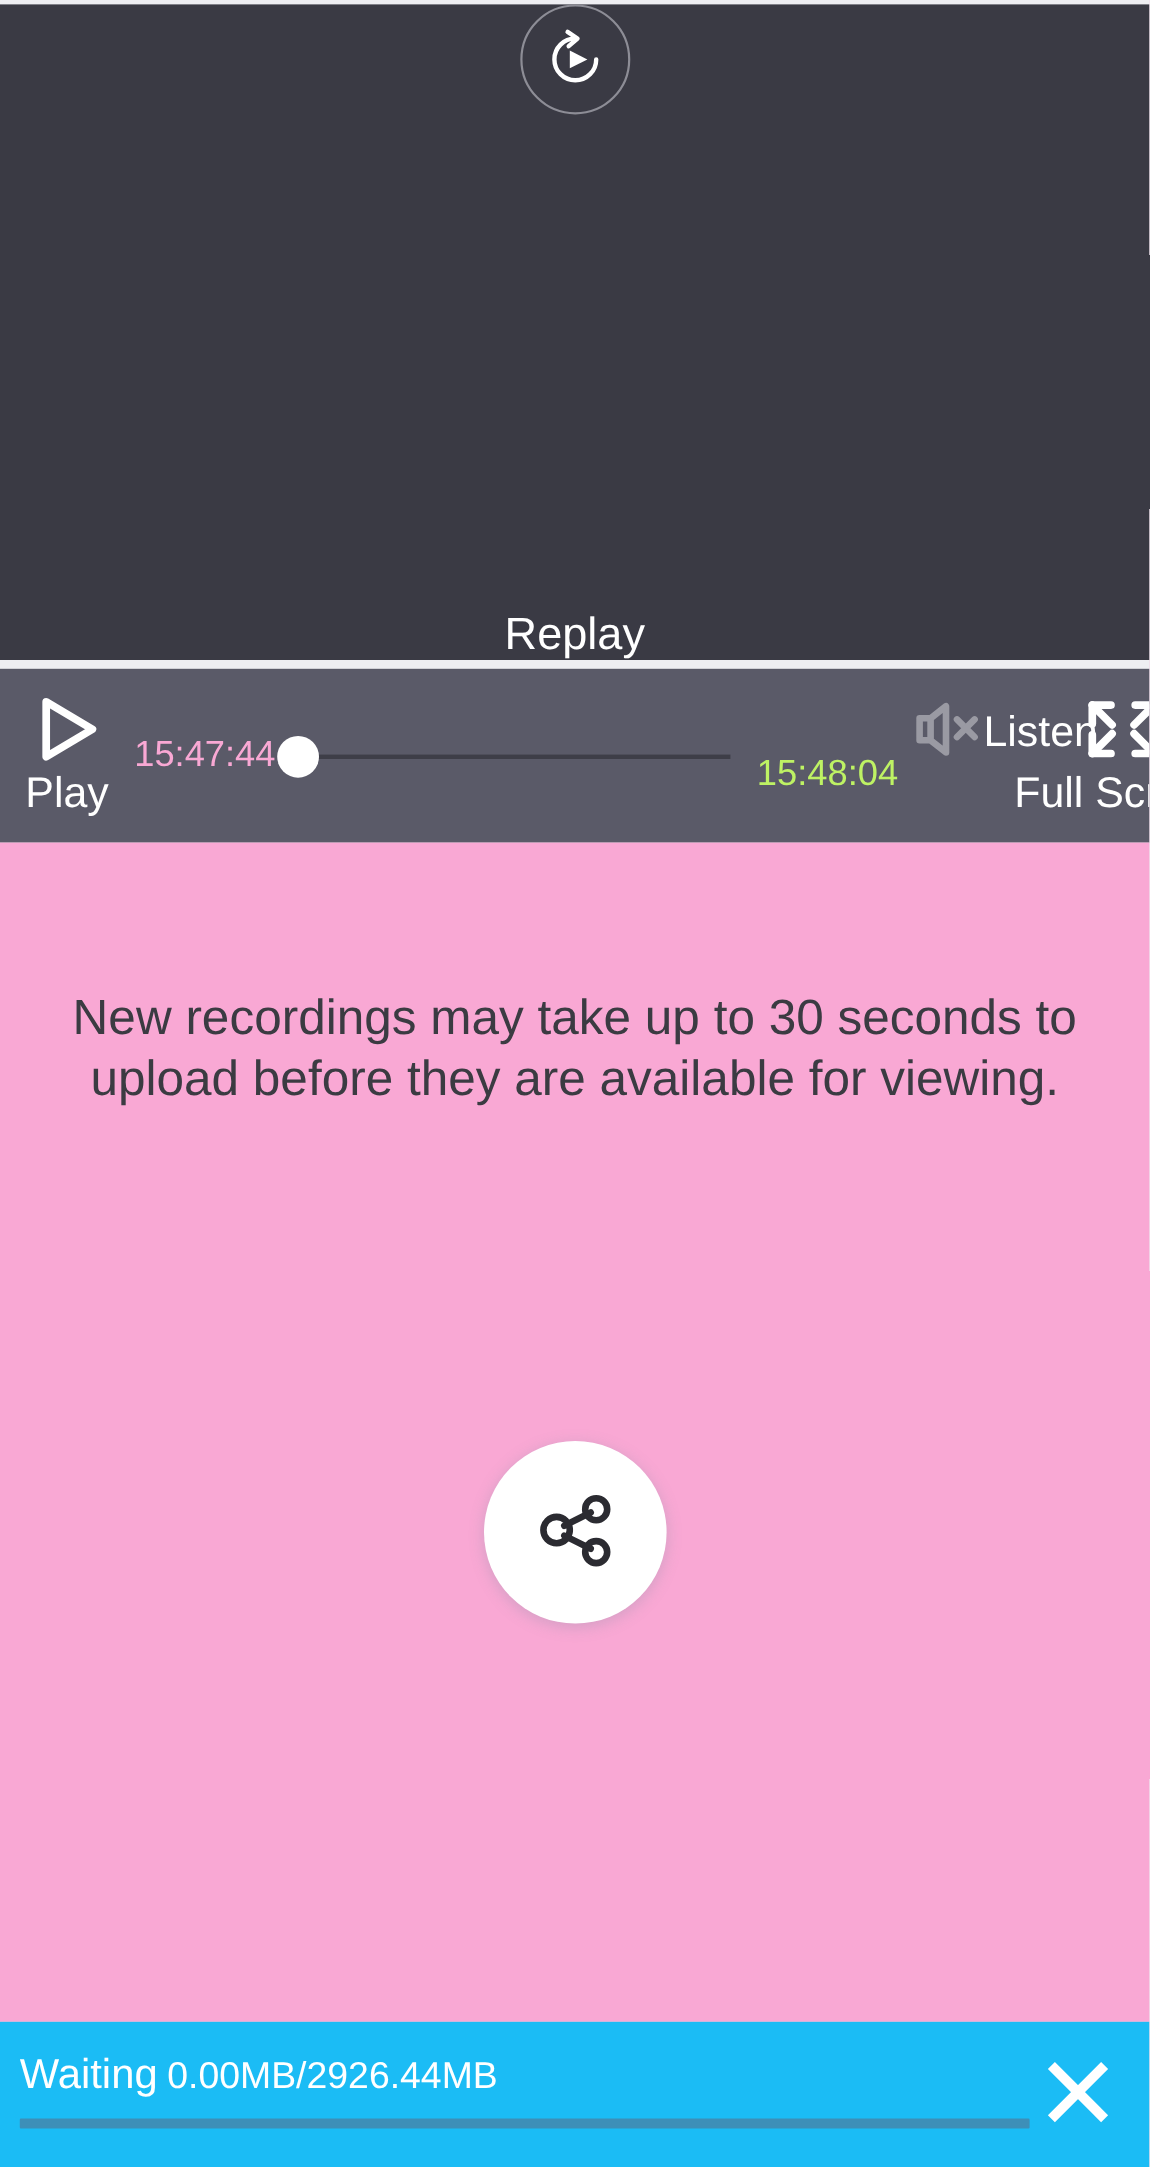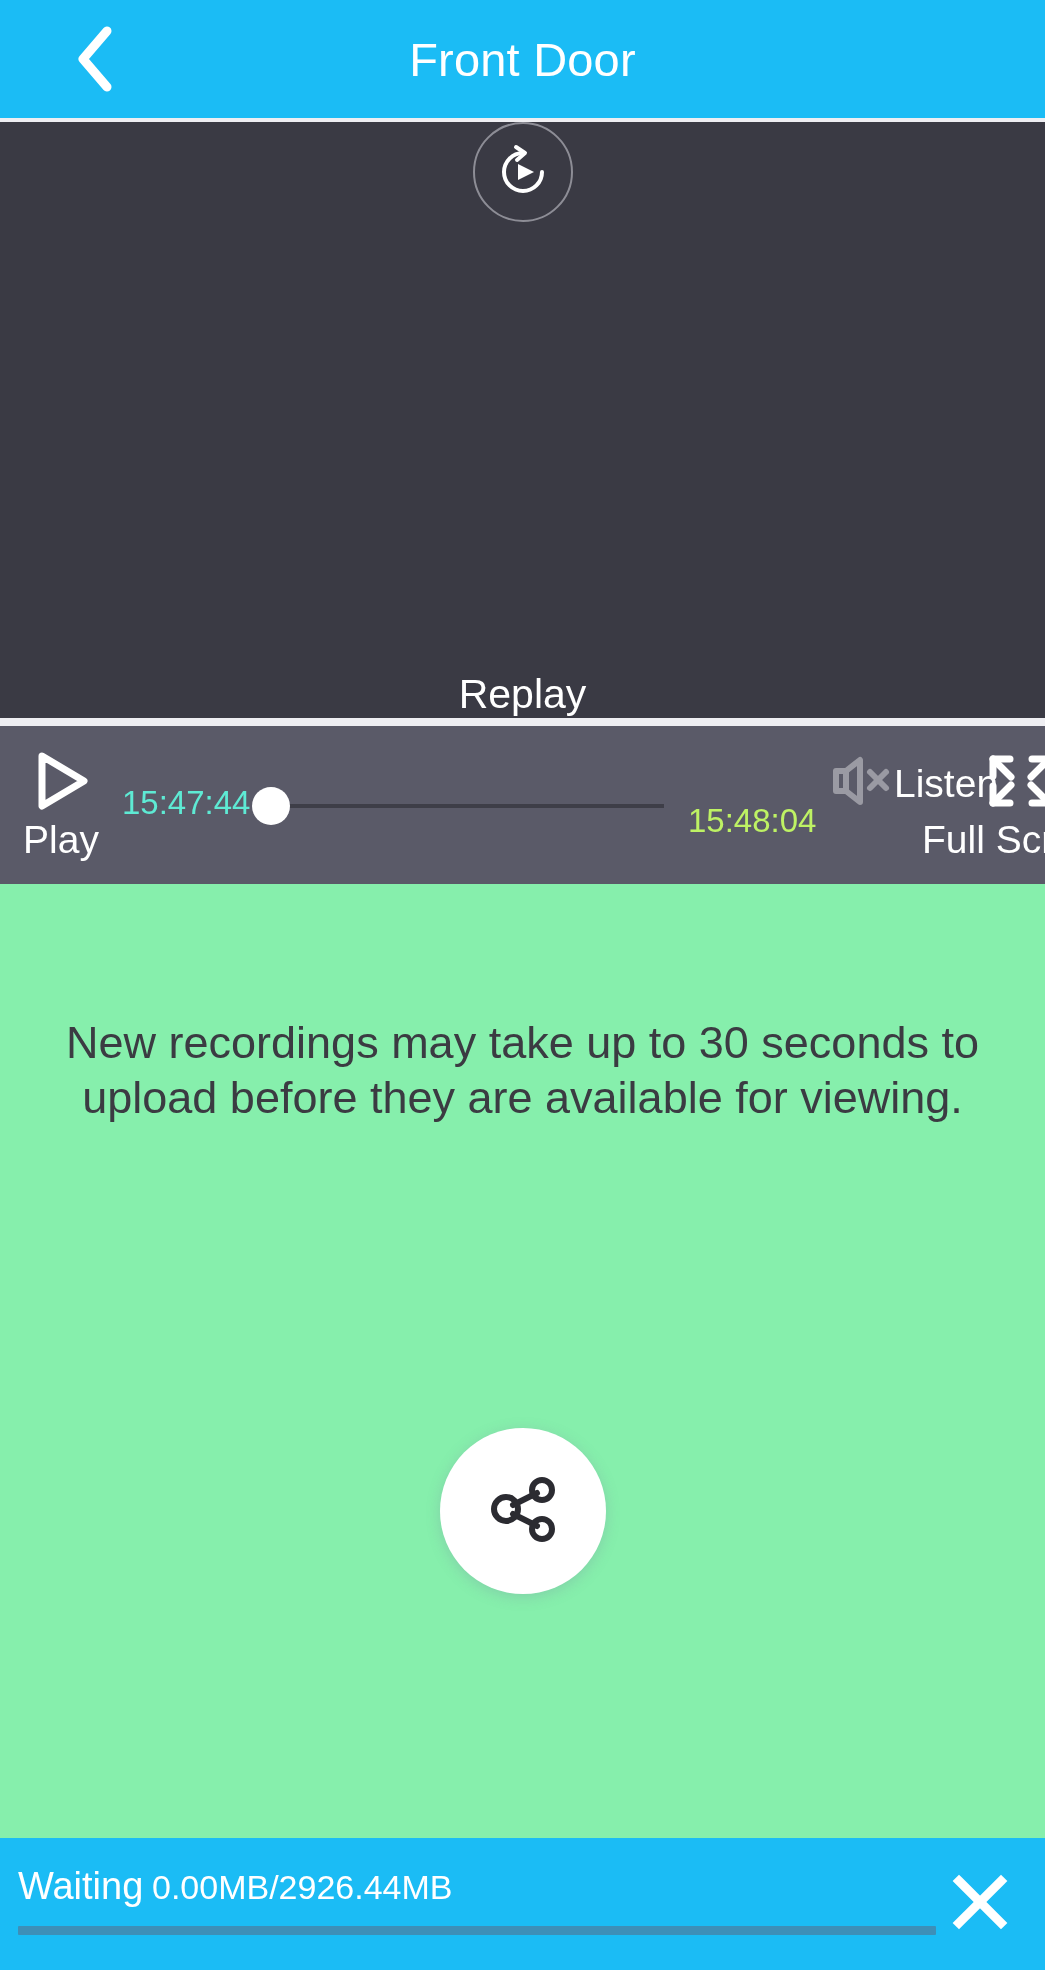--- a/index.html
+++ b/index.html
@@ -108,21 +108,21 @@
   .ctrl-label {
     color: #ffffff;
     font-size: 39px;
     margin-top: 6px;
     white-space: nowrap;
   }
   .time-start {
     position: absolute;
     left: 122px;
     top: 58px;
-    color: #5eead4;
+    color: #f9a8d4;
     font-size: 33px;
     white-space: nowrap;
   }
   .seek {
     position: absolute;
     left: 252px;
     top: 78px;
     width: 412px;
     height: 4px;
   }
@@ -170,21 +170,21 @@
     flex-direction: column;
     align-items: center;
     cursor: pointer;
   }
   .ctrl-full .glyph { height: 62px; display: flex; align-items: center; justify-content: center; }
 
   
   .content {
     flex: 1 1 auto;
     position: relative;
-    background: #86efac;
+    background: #f9a8d4;
   }
   .notice {
     position: absolute;
     left: 0; right: 0;
     top: 132px;
     padding: 0 58px;
     text-align: center;
     color: #3b3b42;
     font-size: 45px;
     line-height: 1.22;
@@ -270,30 +270,20 @@
     align-items: center;
     justify-content: center;
     cursor: pointer;
   }
 </style>
 </head>
 <body>
 
 <div class="screen">
 
-  <div class="header">
-    <div class="back-btn">
-      <span>
-        <svg width="44" height="68" viewBox="0 0 44 68" aria-hidden="true">
-          <polyline points="34,6 10,34 34,62" fill="none" stroke="#ffffff" stroke-width="9" stroke-linecap="round" stroke-linejoin="round"></polyline>
-        </svg>
-      </span>
-    </div>
-    <div class="header-title">Front Door</div>
-  </div>
 
   <div class="video-wrap">
     <div class="video">
       <div class="replay-icon">
         <svg width="62" height="62" viewBox="0 0 62 62" aria-hidden="true">
           <path d="M31 12 A19 19 0 1 0 50 31" fill="none" stroke="#ffffff" stroke-width="4" stroke-linecap="round"></path>
           <polyline points="24,6 33,12 25,19" fill="none" stroke="#ffffff" stroke-width="4" stroke-linecap="round" stroke-linejoin="round"></polyline>
           <polygon points="26,23 42,31 26,39" fill="#ffffff"></polygon>
         </svg>
       </div>

